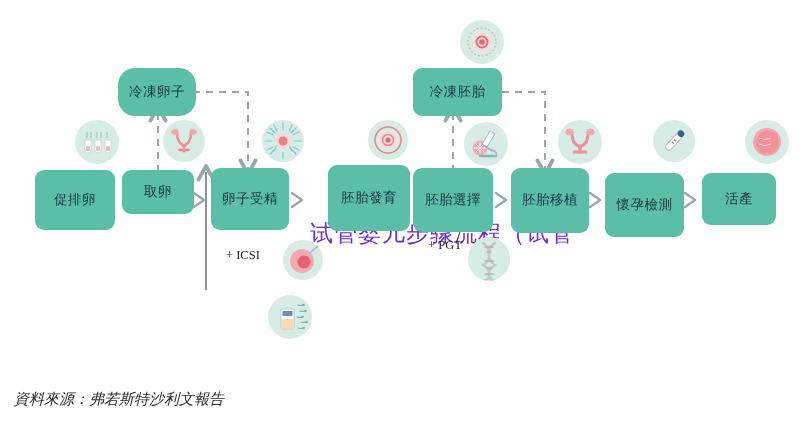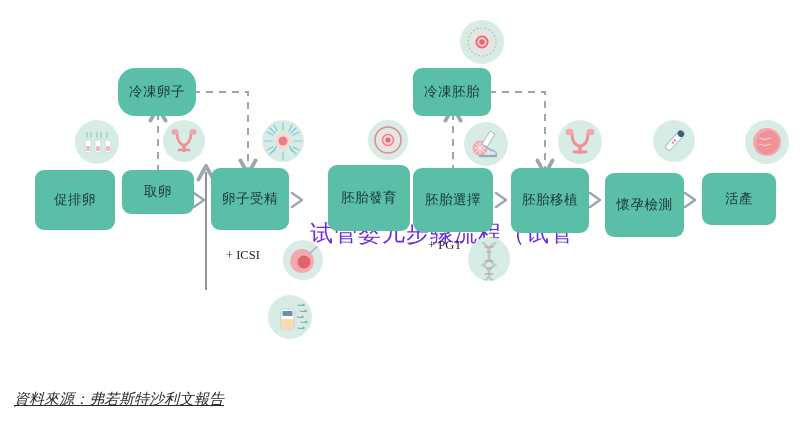--- a/index.html
+++ b/index.html
@@ -65,21 +65,20 @@
   
   .source {
     position: absolute;
     left: 14px; top: 390px;
     font-family: "Liberation Serif", serif;
     font-style: italic;
     font-size: 15px;
     color: #2b2b2b;
     white-space: nowrap;
     z-index: 6;
-    text-decoration: underline;
   }
 </style>
 </head>
 <body>
 
 <div id="canvas">
 
   <div class="watermark">试管婴儿步骤流程（试管</div>
 
   <svg class="conn" style="left:0; top:0; width:807px; height:426px;" viewBox="0 0 807 426">
@@ -142,21 +141,21 @@
   </div>
 
   <div class="node" style="left:702px; top:173px; width:74px; height:52px;">
     <span>活產</span>
   </div>
 
   <div class="node" style="left:118px; top:68px; width:78px; height:48px;border-radius:17px;">
     <span>冷凍卵子</span>
   </div>
 
-  <div class="node" style="left:413px; top:68px; width:78px; height:48px;">
+  <div class="node" style="left:413px; top:68px; width:89px; height:48px;">
     <span>冷凍胚胎</span>
   </div>
 
 
   <div class="anno" style="left:226px; top:248px;">+ ICSI</div>
   <div class="anno" style="left:428px; top:238px;">+ PGT</div>
 
   <div class="icon" style="left:75px; top:120px; width:44px; height:44px;">
     <svg viewBox="0 0 44 44">
       <g stroke="#7ec8b8" stroke-width="1" fill="none">

